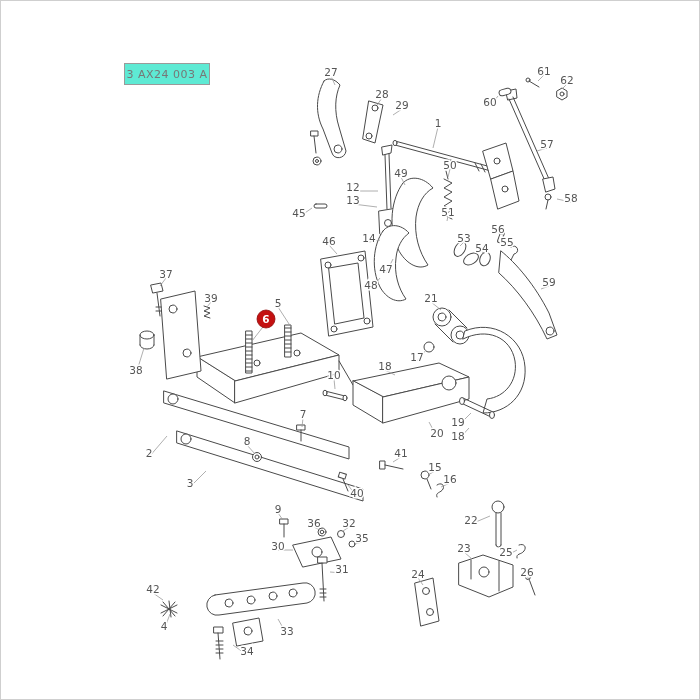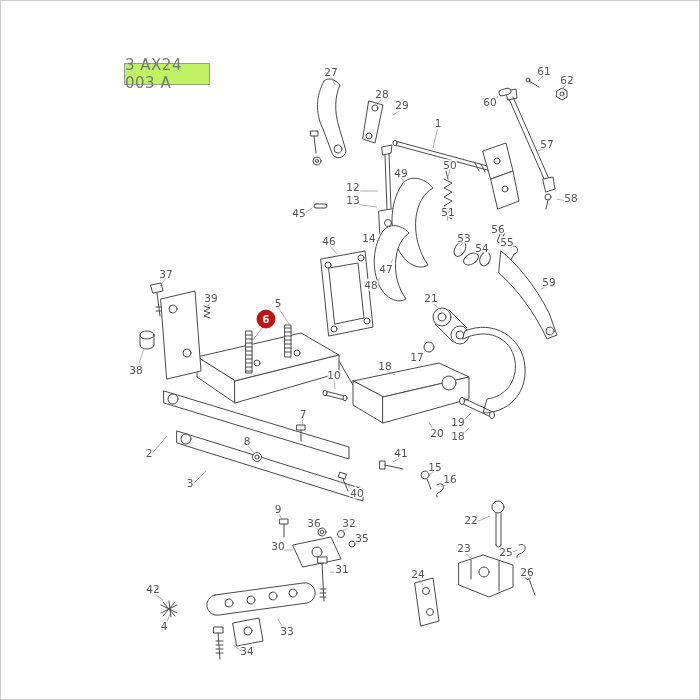--- a/index.html
+++ b/index.html
@@ -4,21 +4,21 @@
 <style>
   html,body{margin:0;padding:0;background:#fff;}
   .stage{
     position:relative;width:700px;height:700px;box-sizing:border-box;
     border:1px solid #cfcfcf;background:#fff;overflow:hidden;
     font-family:"DejaVu Sans",sans-serif;
   }
   .ref-box{
     position:absolute;left:123px;top:62px;width:84px;height:20px;
     border:1px solid #9a9a9a;display:flex;align-items:center;justify-content:center;
-    font-size:15px;color:#777;letter-spacing:.5px;background:#bef264;z-index:3;
+    font-size:11px;color:#777;letter-spacing:.5px;background:#5eead4;z-index:3;
   }
   svg.diagram{position:absolute;left:0;top:0;}
   .art path,.art rect,.art circle,.art ellipse{
     fill:#fff;stroke:#4a4a4a;stroke-width:1;stroke-linejoin:round;stroke-linecap:round;
   }
   .art .open{fill:none;}
   .art line{stroke:#4a4a4a;stroke-width:1;stroke-linecap:round;}
   .leader{stroke:#9b9b9b;stroke-width:0.8;}
   text.callout{
     font-family:"DejaVu Sans",sans-serif;font-size:10.5px;fill:#555;

